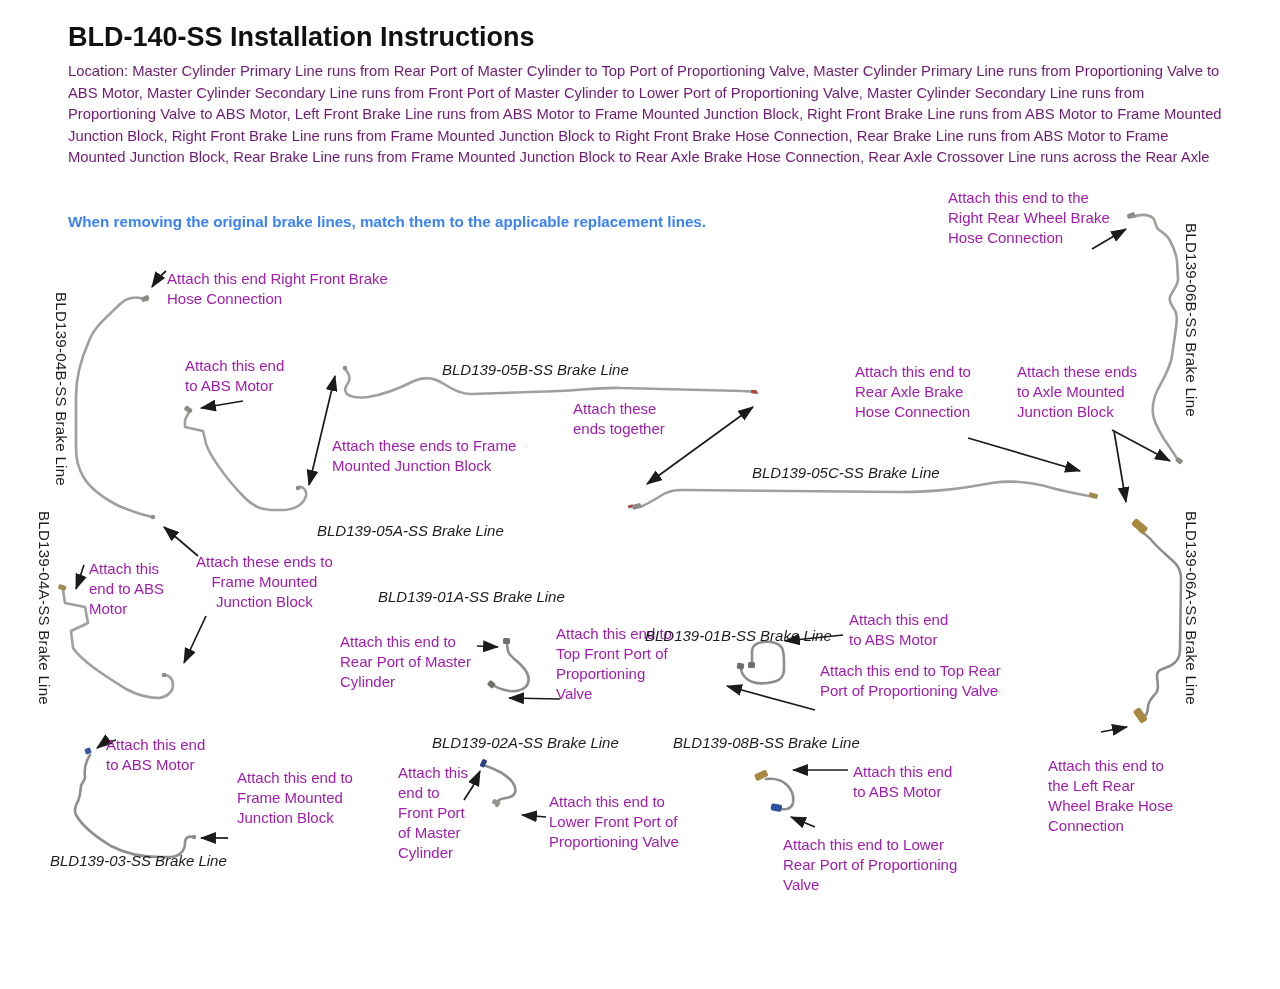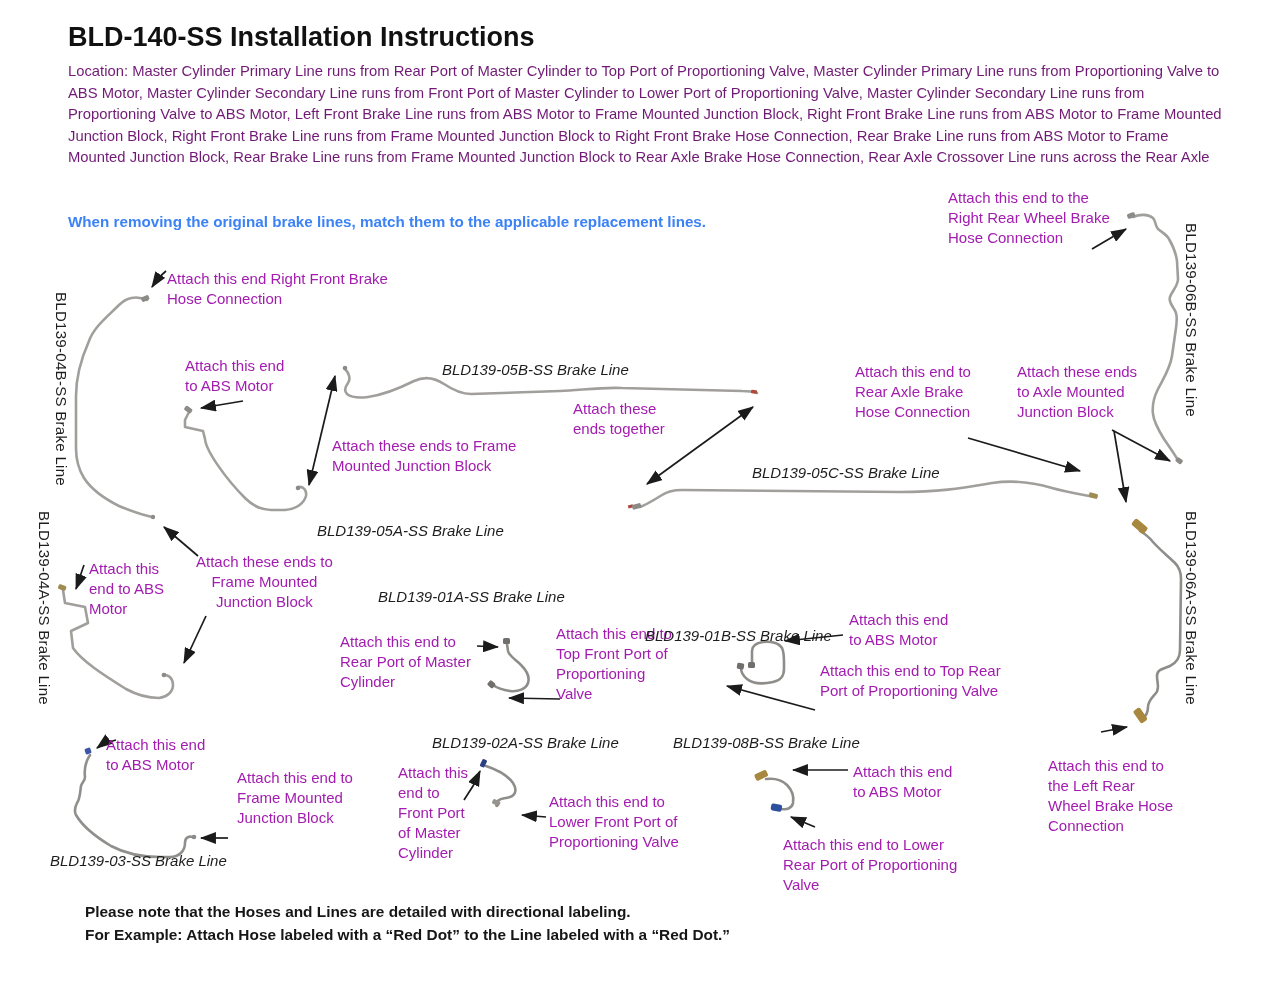--- a/index.html
+++ b/index.html
@@ -165,16 +165,14 @@
   <div class="plabel" style="left:645px; top:588px;margin-top:39px;">BLD139-01B-SS Brake Line</div>
   <div class="plabel" style="left:413px; top:734px;margin-left:19px;">BLD139-02A-SS Brake Line</div>
   <div class="plabel" style="left:673px; top:734px;">BLD139-08B-SS Brake Line</div>
   <div class="plabel" style="left:50px;  top:852px;">BLD139-03-SS Brake Line</div>
 
   <div class="vlabel" style="left:53px;   top:292px;">BLD139-04B-SS Brake Line</div>
   <div class="vlabel" style="left:36px;   top:511px;">BLD139-04A-SS Brake Line</div>
   <div class="vlabel" style="left:1183px; top:223px;">BLD139-06B-SS Brake Line</div>
   <div class="vlabel" style="left:1183px; top:511px;">BLD139-06A-SS Brake Line</div>
 
-  <div class="footer-note">Please note that the Hoses and Lines are detailed with directional labeling.
-For Example: Attach Hose labeled with a “Red Dot” to the Line labeled with a “Red Dot.”</div>
 
 </div>
 
 </body></html>

